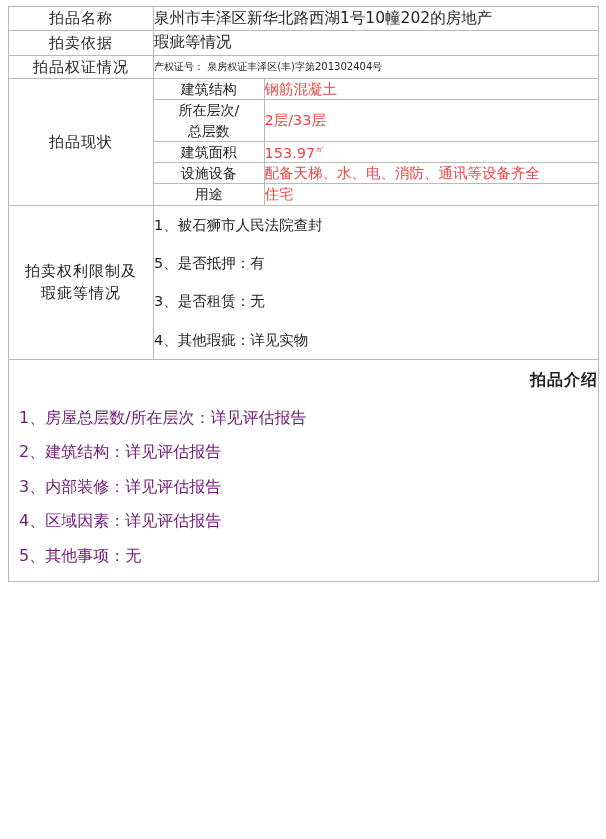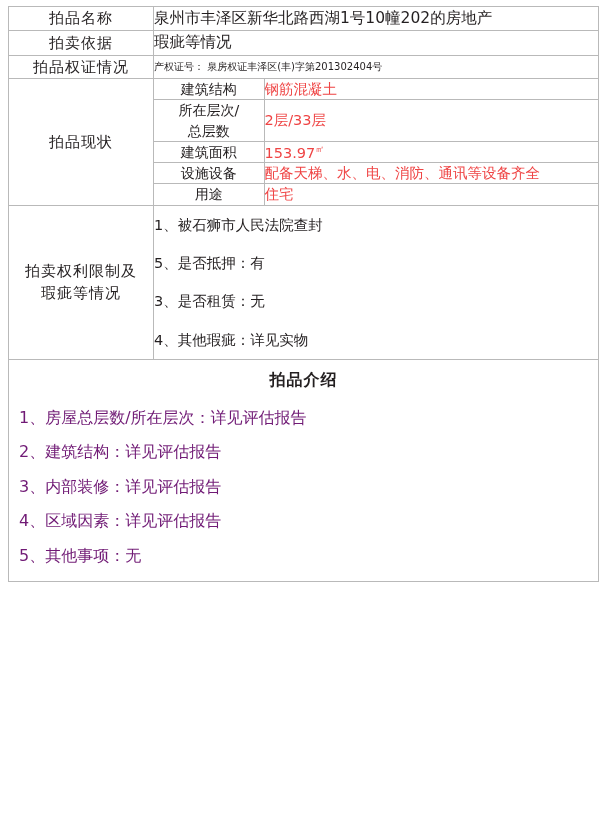--- a/index.html
+++ b/index.html
@@ -85,21 +85,21 @@
   .list-cell {
     font-size: 14.5px;
     padding: 10px 14px 12px 14px;
     line-height: 1;
   }
   .list-cell .li {
     padding: 9px 0 9px 0;
     line-height: 1.4;
   }
   .intro-title {
-    text-align: center;
+    text-align: right;
     font-weight: bold;
     font-size: 16px;
     padding: 10px 0 8px 0;
     letter-spacing: 1px;
   }
   .intro-body {
     padding: 2px 10px 8px 10px;
   }
   .intro-body .li {
     font-size: 16px;

